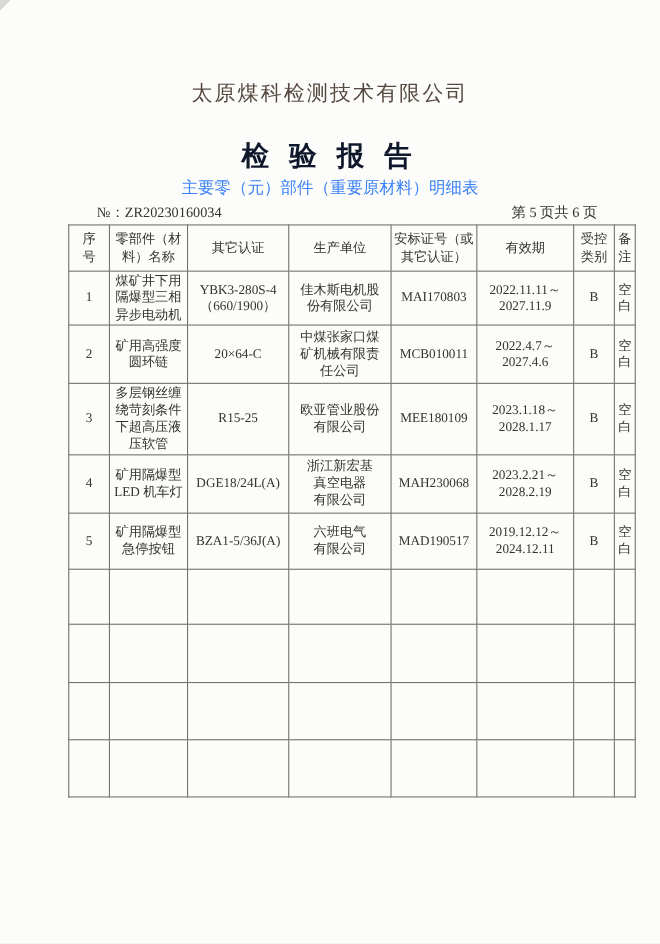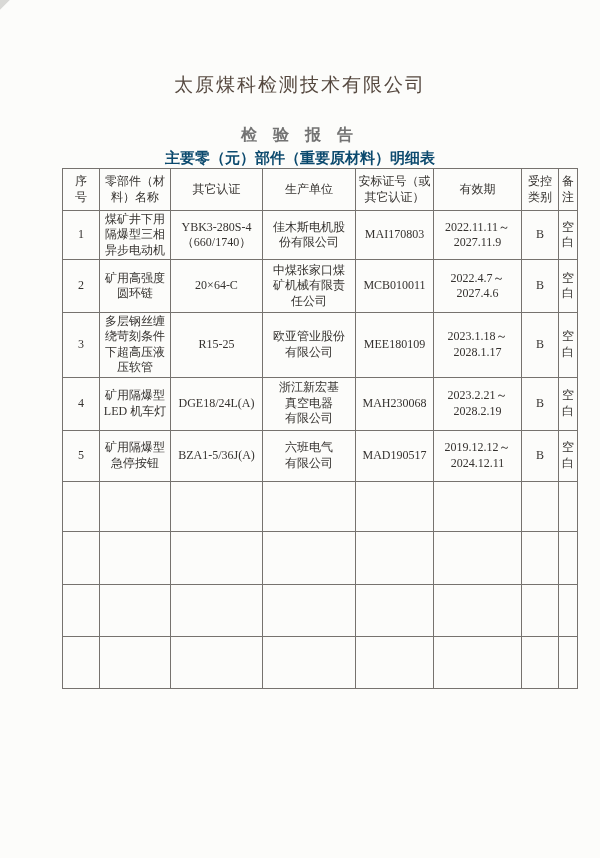--- a/index.html
+++ b/index.html
@@ -20,39 +20,39 @@
   }
   .company{
     text-align:center;
     font-size:19px;
     letter-spacing:2px;
     color:#55483f;
     font-weight:500;
   }
   .report-title{
     text-align:center;
-    font-size:16px;
+    font-size:25px;
     font-weight:bold;
     letter-spacing:6px;
-    color:#737373;
+    color:#0f172a;
     margin-top:27px;
   }
   .product{
     text-align:center;
     font-size:15px;
     font-weight:bold;
     color:#2e2c2a;
     margin-top:12px;
   }
   .product .u{border-bottom:1.5px solid #3a3733;padding-bottom:1px;}
   .subtitle{
     text-align:center;
     font-size:15px;
-    font-weight:bold;
-    color:#0c4a6e;
+    font-weight:normal;
+    color:#3b82f6;
     margin-top:3px;
   }
   .meta-row{
     width:515px;
     margin:4px 0 2px 62px;
     display:flex;
     justify-content:space-between;
     align-items:flex-end;
     font-size:13px;
     box-sizing:border-box;
@@ -84,20 +84,24 @@
 </head>
 <body>
 
 <div class="page">
   <div class="corner-mark"></div>
 
   <div class="company">太原煤科检测技术有限公司</div>
   <div class="report-title">检 验 报 告</div>
   <div class="subtitle">主要零（元）部件（重要原材料）明细表</div>
 
+  <div class="meta-row">
+    <div><span>№：</span><span>ZR20230160034</span></div>
+    <div>第 5 页共 6 页</div>
+  </div>
 
   <table class="report">
     <colgroup>
       <col style="width:37px">
         <col style="width:71px">
         <col style="width:92px">
         <col style="width:93px">
       <col style="width:78px">
         <col style="width:88px">
         <col style="width:37px">
@@ -120,21 +124,21 @@
 注</th>
       </tr>
     </thead>
     <tbody>
       <tr style="height:47px">
         <td>1</td>
         <td>煤矿井下用
 隔爆型三相
 异步电动机</td>
         <td>YBK3-280S-4
-（660/1740）</td>
+（660/1900）</td>
         <td>佳木斯电机股
 份有限公司</td>
         <td>MAI170803</td>
         <td>2022.11.11～
 2027.11.9</td>
         <td>B</td>
         <td class="remark-cell">空白</td>
       </tr>
       <tr style="height:53px">
         <td>2</td>

